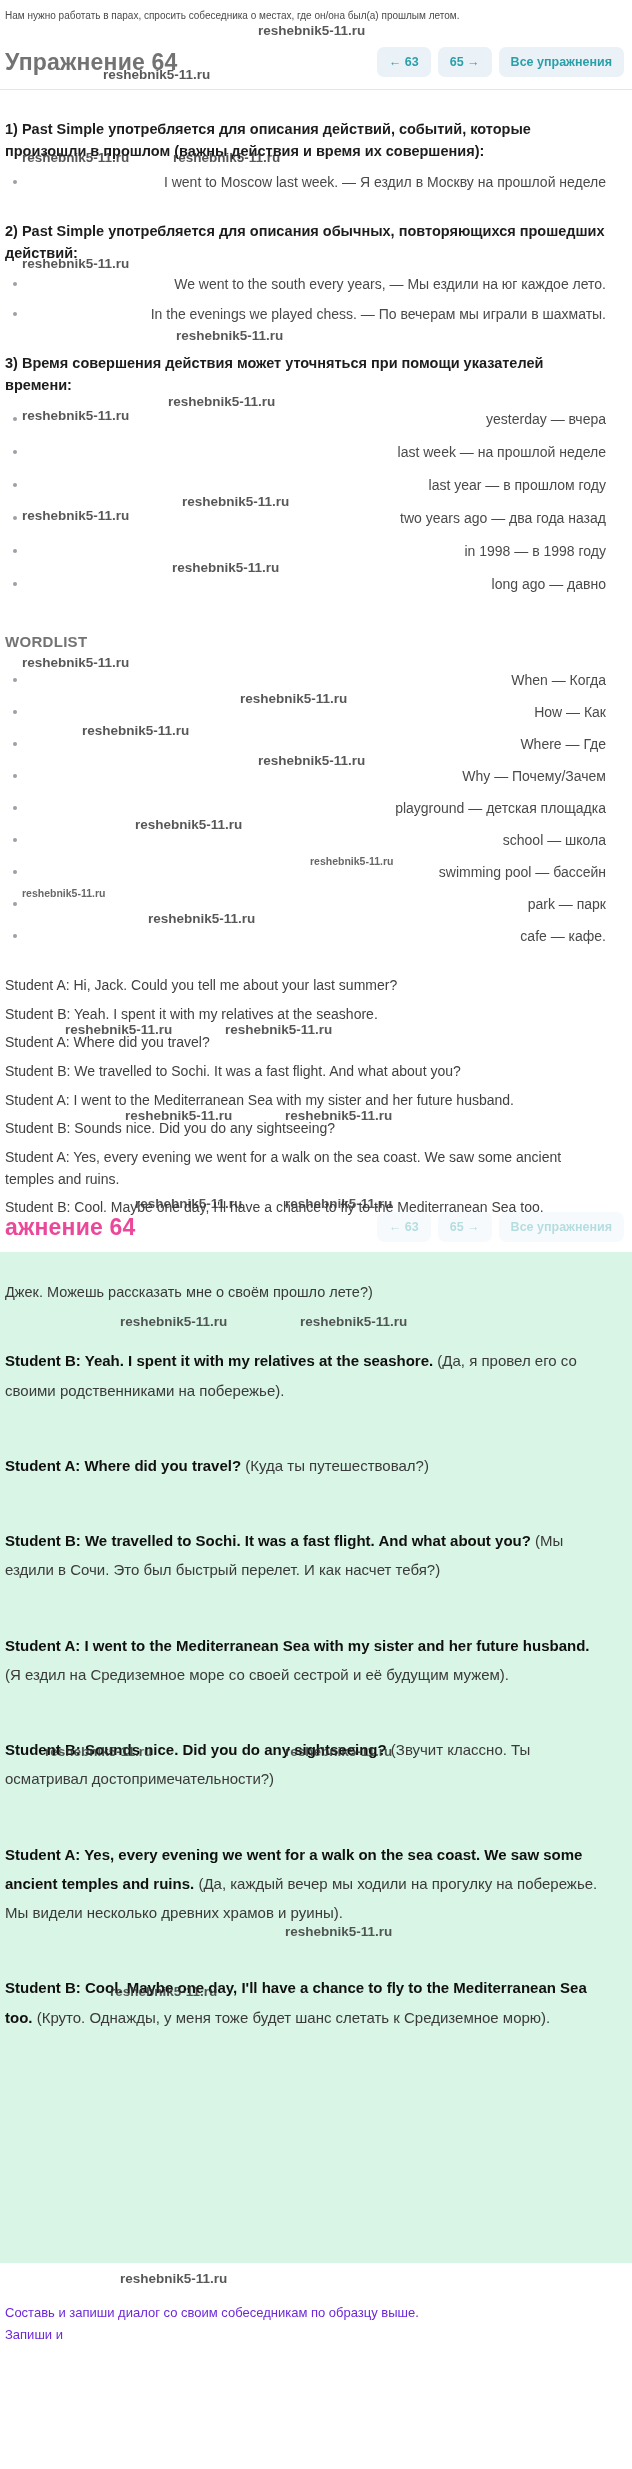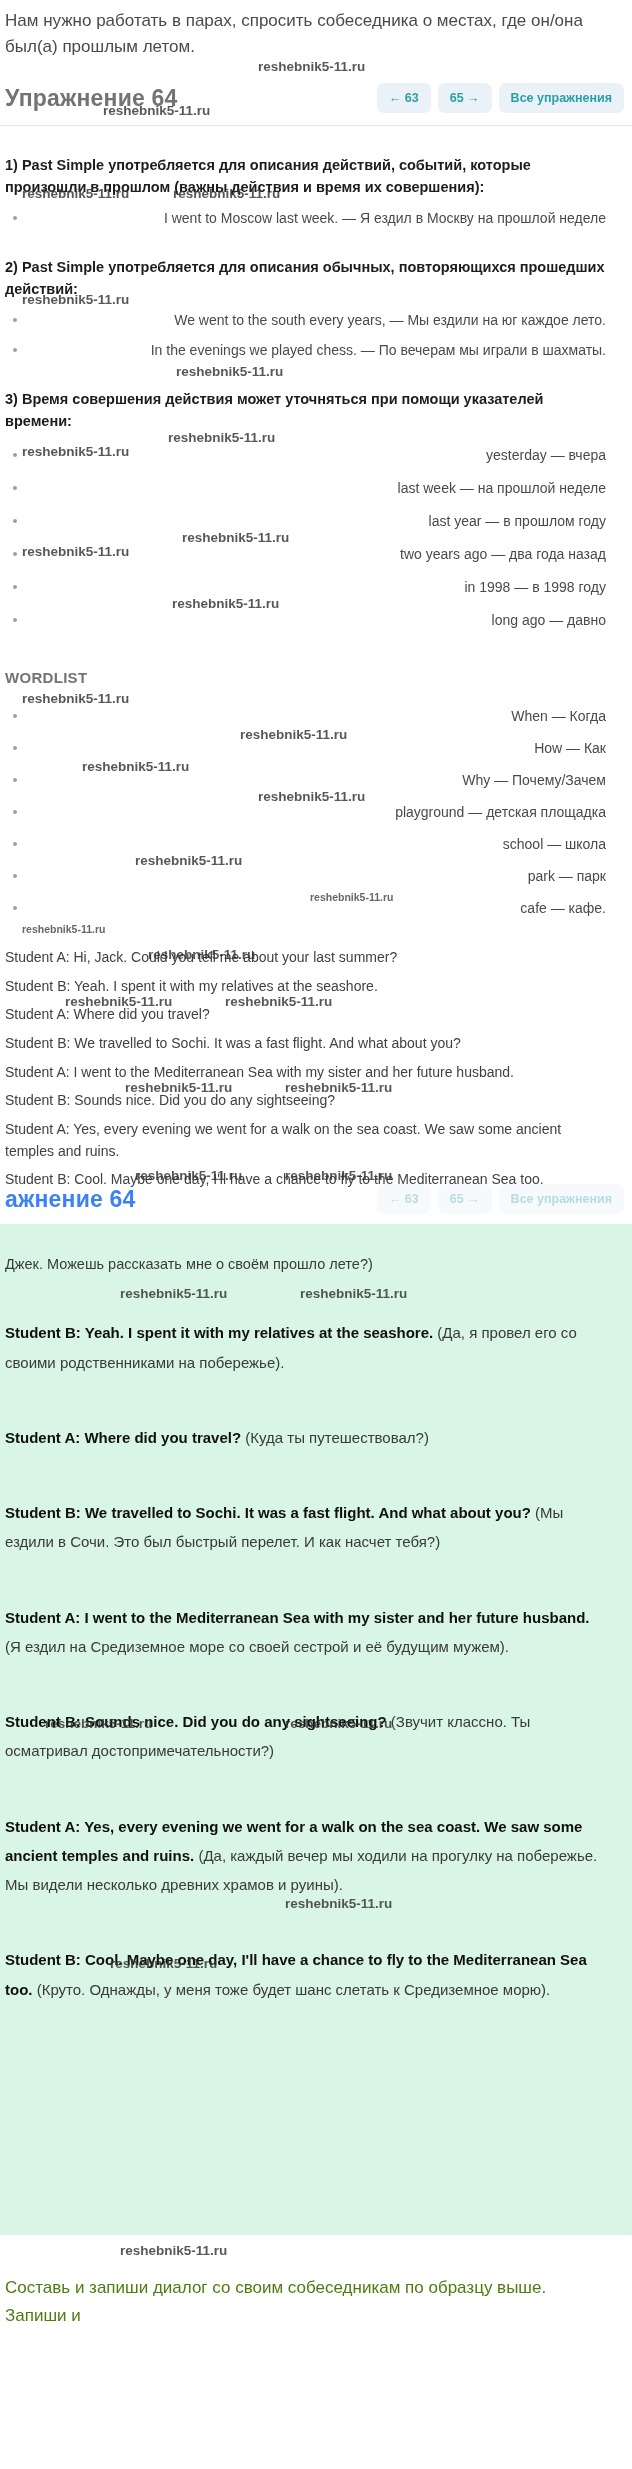--- a/index.html
+++ b/index.html
@@ -4,21 +4,21 @@
 <style>
   html,body{margin:0;padding:0;background:#ffffff;}
   body{font-family:"Liberation Sans","DejaVu Sans",sans-serif;-webkit-font-smoothing:antialiased;}
   .page{position:relative;width:632px;min-height:2469px;background:#fff;color:#444;}
   section,div.header-row,div.artifact,section.footer{position:relative;}
 
   
   .wm{position:absolute;font-weight:700;font-size:13.5px;color:#333;opacity:.82;white-space:nowrap;pointer-events:none;z-index:3;}
   .wm.small{font-size:10.5px;opacity:.75;}
 
-  .intro{font-size:17px;line-height:1.5;color:#4a4a4a;padding:8px 15px 0 5px;margin:0;}
+  .intro{font-size:10px;line-height:1.5;color:#4a4a4a;padding:8px 15px 0 5px;margin:0;}
 
   .header-row{display:flex;align-items:center;justify-content:space-between;padding:24px 8px 12px 5px;}
   .ex-title{margin:0;font-size:23px;font-weight:700;color:#737373;letter-spacing:.2px;}
   .nav{display:flex;gap:7px;}
   .nav-btn{font-family:inherit;display:inline-block;background:#eaf2f8;color:#2a9fa8;font-size:12.5px;font-weight:600;border:0;border-radius:7px;padding:8px 12px;cursor:pointer;white-space:nowrap;}
 
   .divider{border:0;border-top:1px solid #e4e7ea;margin:0 0 12px;}
 
   .rule-section{padding:6px 26px 2px 5px;}
   .rule-head{margin:10px 0 8px;font-size:14.5px;font-weight:700;line-height:1.55;color:#1d1d1d;}
@@ -28,30 +28,30 @@
   ul.time-list li{margin:12px 0;}
 
   .wordlist{padding:10px 26px 2px 5px;}
   .wordlist-title{margin:14px 0 20px;font-size:15px;font-weight:700;color:#737373;letter-spacing:.3px;}
   ul.word-items li{margin:11px 0;}
 
   .dialog{padding:8px 26px 0 5px;}
   .dialog p{margin:7px 0;font-size:14px;line-height:1.55;color:#414141;}
 
   .artifact{display:flex;align-items:center;justify-content:space-between;padding:0 8px 2px 5px;margin-top:-14px;}
-  .artifact .ex-title{color:#3b82f6;}
+  .artifact .ex-title{color:#ec4899;}
   .artifact .nav{opacity:.35;}
 
   .answer{background:#d8f5e6;margin-top:8px;padding:26px 26px 0 5px;min-height:985px;}
   .answer p{margin:0 0 46px;font-size:15px;line-height:1.95;color:#3a3a3a;}
   .answer p.frag{font-size:14.5px;margin-bottom:40px;}
   .answer .en{font-weight:700;color:#101010;}
 
   .footer{padding:14px 26px 10px 5px;}
-  .footer p{margin:26px 0 2px;font-size:17px;line-height:1.5;color:#4d7c0f;}
+  .footer p{margin:26px 0 2px;font-size:13px;line-height:1.5;color:#6d28d9;}
   .footer p + p{margin-top:0;}
 </style>
 </head>
 <body>
 
 <div class="page">
 
   <p class="intro">Нам нужно работать в парах, спросить собеседника о местах, где он/она был(а) прошлым летом.</p>
 
   <div class="header-row">
@@ -101,23 +101,25 @@
     <span class="wm" style="left:182px;top:158px">reshebnik5-11.ru</span>
     <span class="wm" style="left:22px;top:172px">reshebnik5-11.ru</span>
     <span class="wm" style="left:172px;top:224px">reshebnik5-11.ru</span>
   </section>
 
   <section class="wordlist">
     <p class="wordlist-title">WORDLIST</p>
     <ul class="plain word-items">
       <li>When — Когда</li>
       <li>How — Как</li>
+      <li>Where — Где</li>
       <li>Why — Почему/Зачем</li>
       <li>playground — детская площадка</li>
       <li>school — школа</li>
+      <li>swimming pool — бассейн</li>
       <li>park — парк</li>
       <li>cafe — кафе.</li>
     </ul>
     <span class="wm" style="left:22px;top:46px">reshebnik5-11.ru</span>
     <span class="wm" style="left:240px;top:82px">reshebnik5-11.ru</span>
     <span class="wm" style="left:82px;top:114px">reshebnik5-11.ru</span>
     <span class="wm" style="left:258px;top:144px">reshebnik5-11.ru</span>
     <span class="wm" style="left:135px;top:208px">reshebnik5-11.ru</span>
     <span class="wm small" style="left:310px;top:246px">reshebnik5-11.ru</span>
     <span class="wm small" style="left:22px;top:278px">reshebnik5-11.ru</span>

